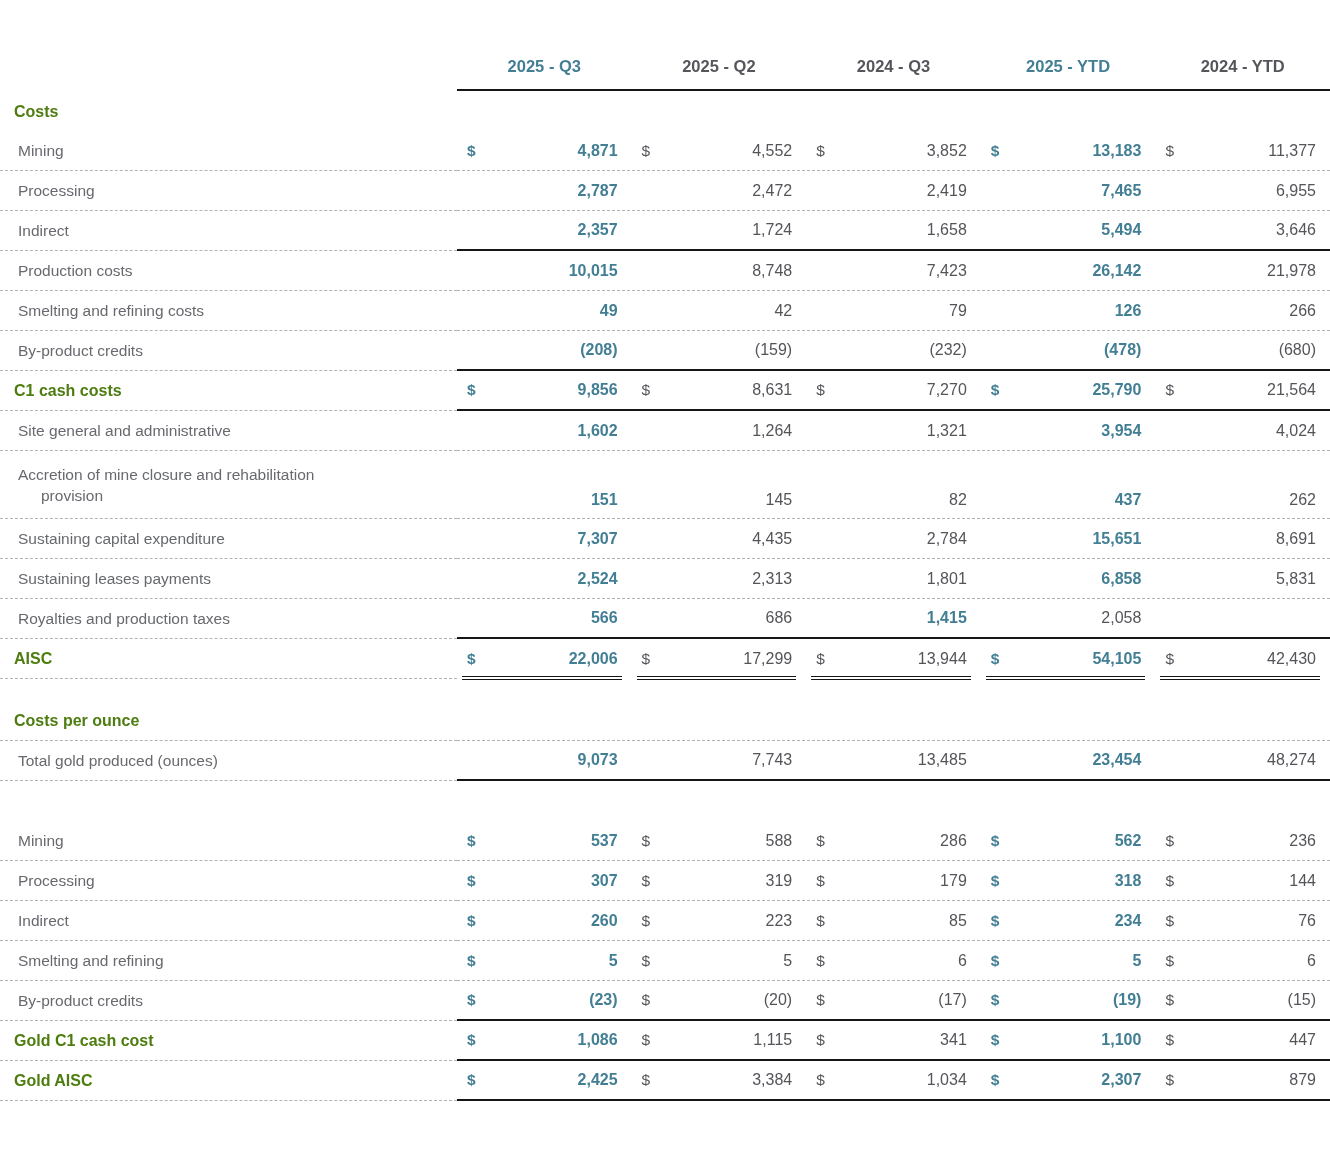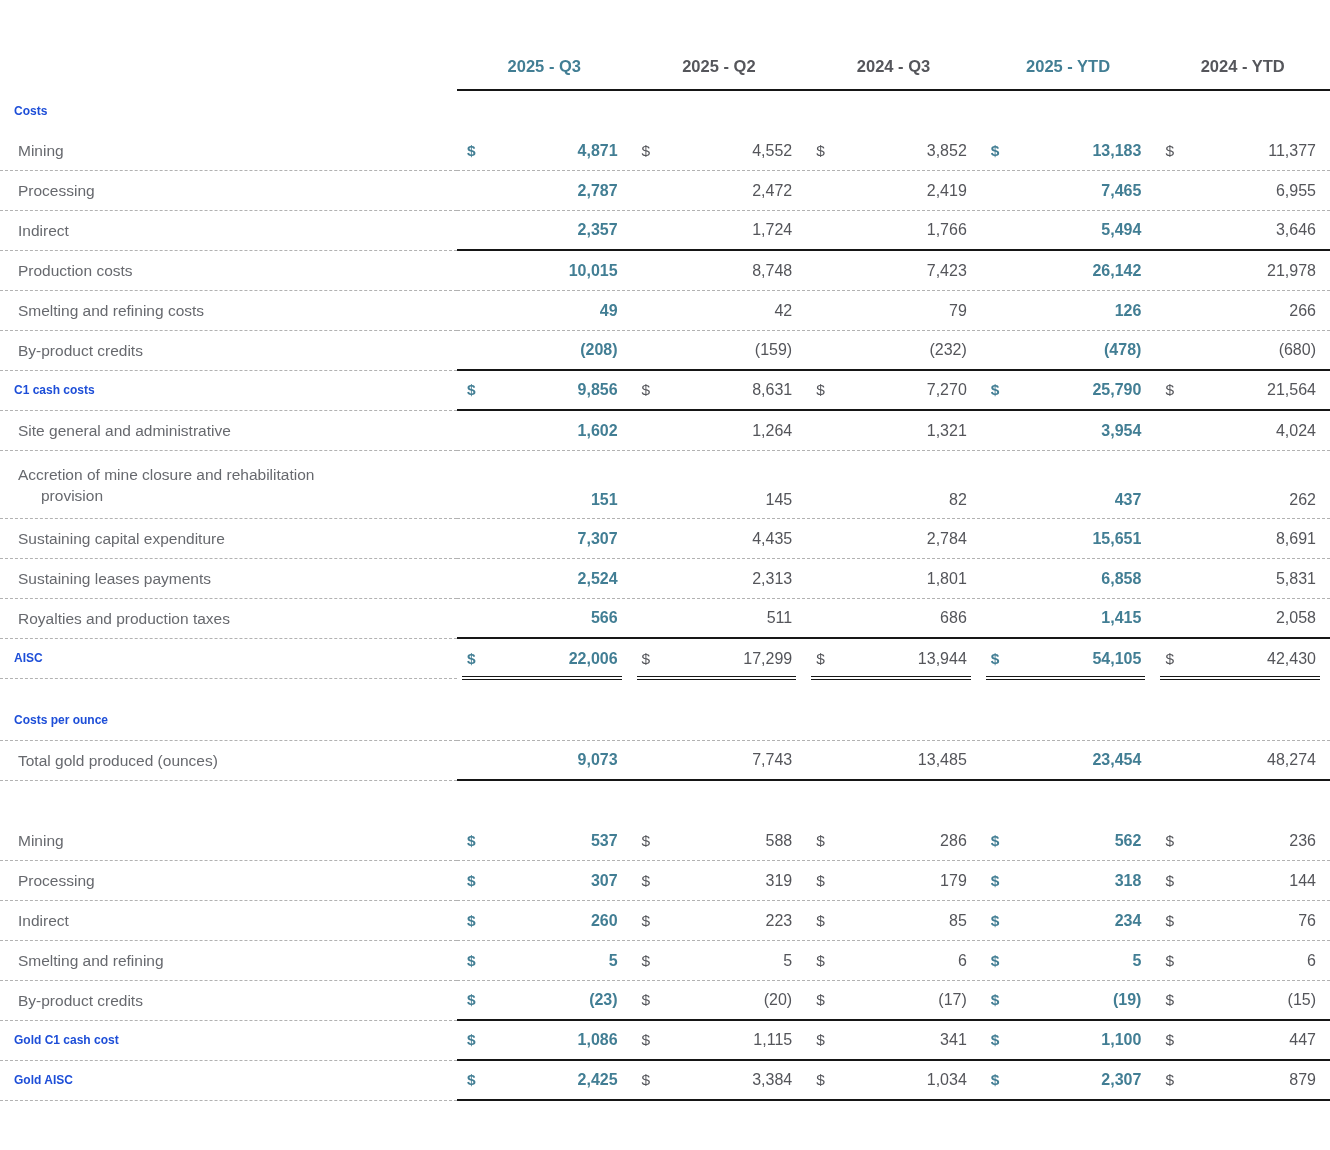--- a/index.html
+++ b/index.html
@@ -10,21 +10,21 @@
   }
   .row{display:flex;width:100%;box-sizing:border-box;}
   .h40{height:40px;}
   .h68{height:68px;}
   .hdr-row{height:91px;}
   .label{
     flex:0 0 457px;width:457px;box-sizing:border-box;padding-left:18px;
     display:flex;flex-direction:column;justify-content:center;
     font-size:15.5px;color:#67696e;line-height:21px;
   }
-  .label.bold{font-weight:700;color:#1d4ed8;font-size:12px;padding-left:14px;}
+  .label.bold{font-weight:700;color:#4d7c0f;font-size:16px;padding-left:14px;}
   .label .l2{padding-left:23px;}
   .lab-dash{border-bottom:1.5px dashed #b2b2b2;justify-content:center;}
   .nums{
     flex:1;display:grid;grid-template-columns:repeat(5,1fr);
     box-sizing:border-box;
   }
   .num-dash{border-bottom:1.5px dashed #b2b2b2;}
   .num-solid{border-bottom:2.5px solid #161616;}
   .num-hdr{border-bottom:2.5px solid #161616;}
   .cell{
@@ -128,21 +128,21 @@
           <div class="cell teal">
             <span class="cur"></span>
             <span class="val">2,357</span>
           </div>
           <div class="cell">
             <span class="cur"></span>
             <span class="val">1,724</span>
           </div>
           <div class="cell">
             <span class="cur"></span>
-            <span class="val">1,766</span>
+            <span class="val">1,658</span>
           </div>
           <div class="cell teal">
             <span class="cur"></span>
             <span class="val">5,494</span>
           </div>
           <div class="cell">
             <span class="cur"></span>
             <span class="val">3,646</span>
           </div>
         </div>
@@ -365,24 +365,20 @@
         </div>
       </div>
       <div class="row h40">
         <div class="label lab-dash">
           <div>Royalties and production taxes</div>
         </div>
         <div class="nums num-solid">
           <div class="cell teal">
             <span class="cur"></span>
             <span class="val">566</span>
-          </div>
-          <div class="cell">
-            <span class="cur"></span>
-            <span class="val">511</span>
           </div>
           <div class="cell">
             <span class="cur"></span>
             <span class="val">686</span>
           </div>
           <div class="cell teal">
             <span class="cur"></span>
             <span class="val">1,415</span>
           </div>
           <div class="cell">

